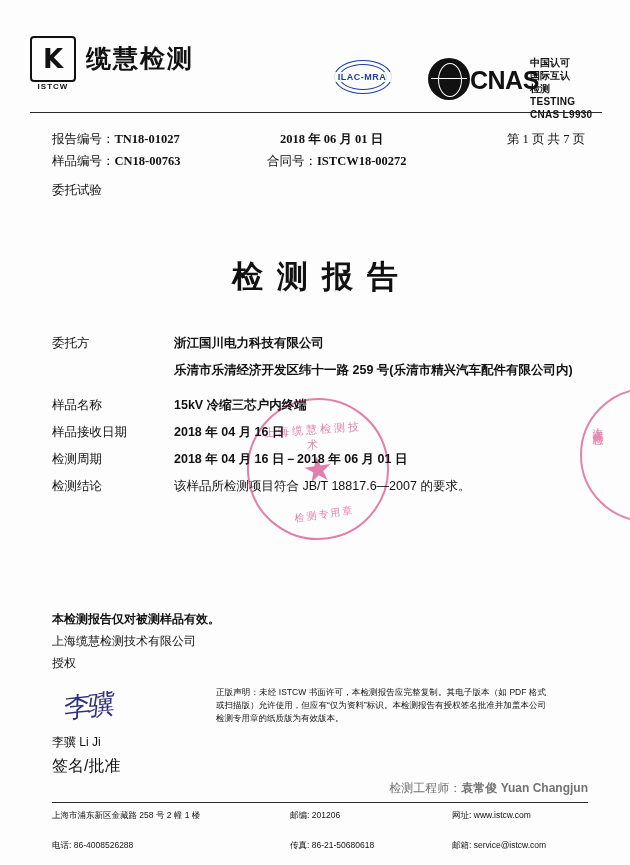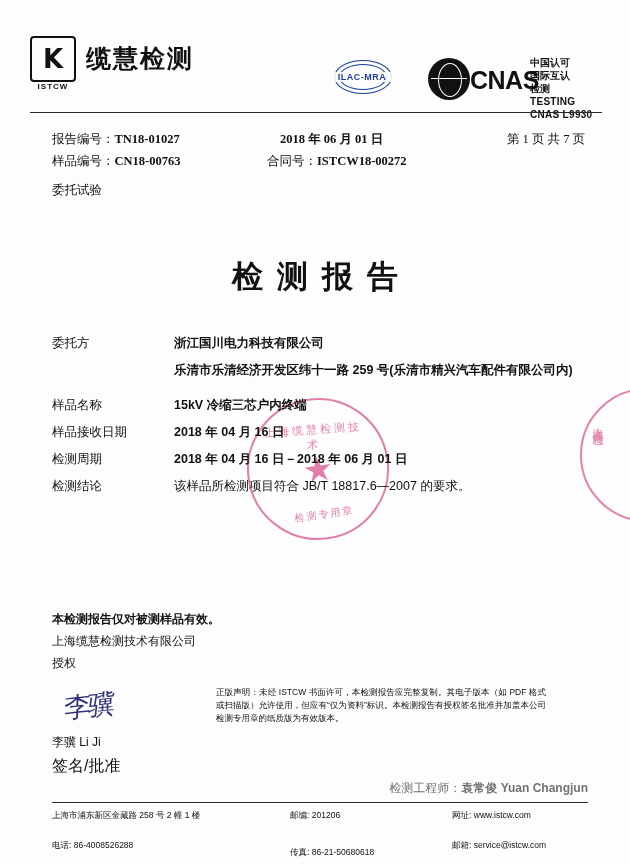--- a/index.html
+++ b/index.html
@@ -501,18 +501,18 @@
     <span>检测工程师：</span><span class="bold">袁常俊  Yuan Changjun</span>
   </div>
 
   <div class="footer-rule"></div>
   <div class="footer">
     <div class="col-a">上海市浦东新区金藏路 258 号 2 幢 1 楼</div>
     <div class="col-b"><span>邮编:</span> <span>201206</span></div>
     <div class="col-c"><span>网址:</span> <span>www.istcw.com</span></div>
     <div class="footer-line2">
       <span class="col-a" style="top:15px;"><span>电话:</span> <span>86-4008526288</span></span>
-      <span class="col-b" style="top:22px;text-align:center;"><span>传真:</span> <span>86-21-50680618</span></span>
+      <span class="col-b" style="top:15px;text-align:center;"><span>传真:</span> <span>86-21-50680618</span></span>
       <span class="col-c" style="top:15px;"><span>邮箱:</span> <span>service@istcw.com</span></span>
     </div>
   </div>
 
 </div>
 
 </body></html>

